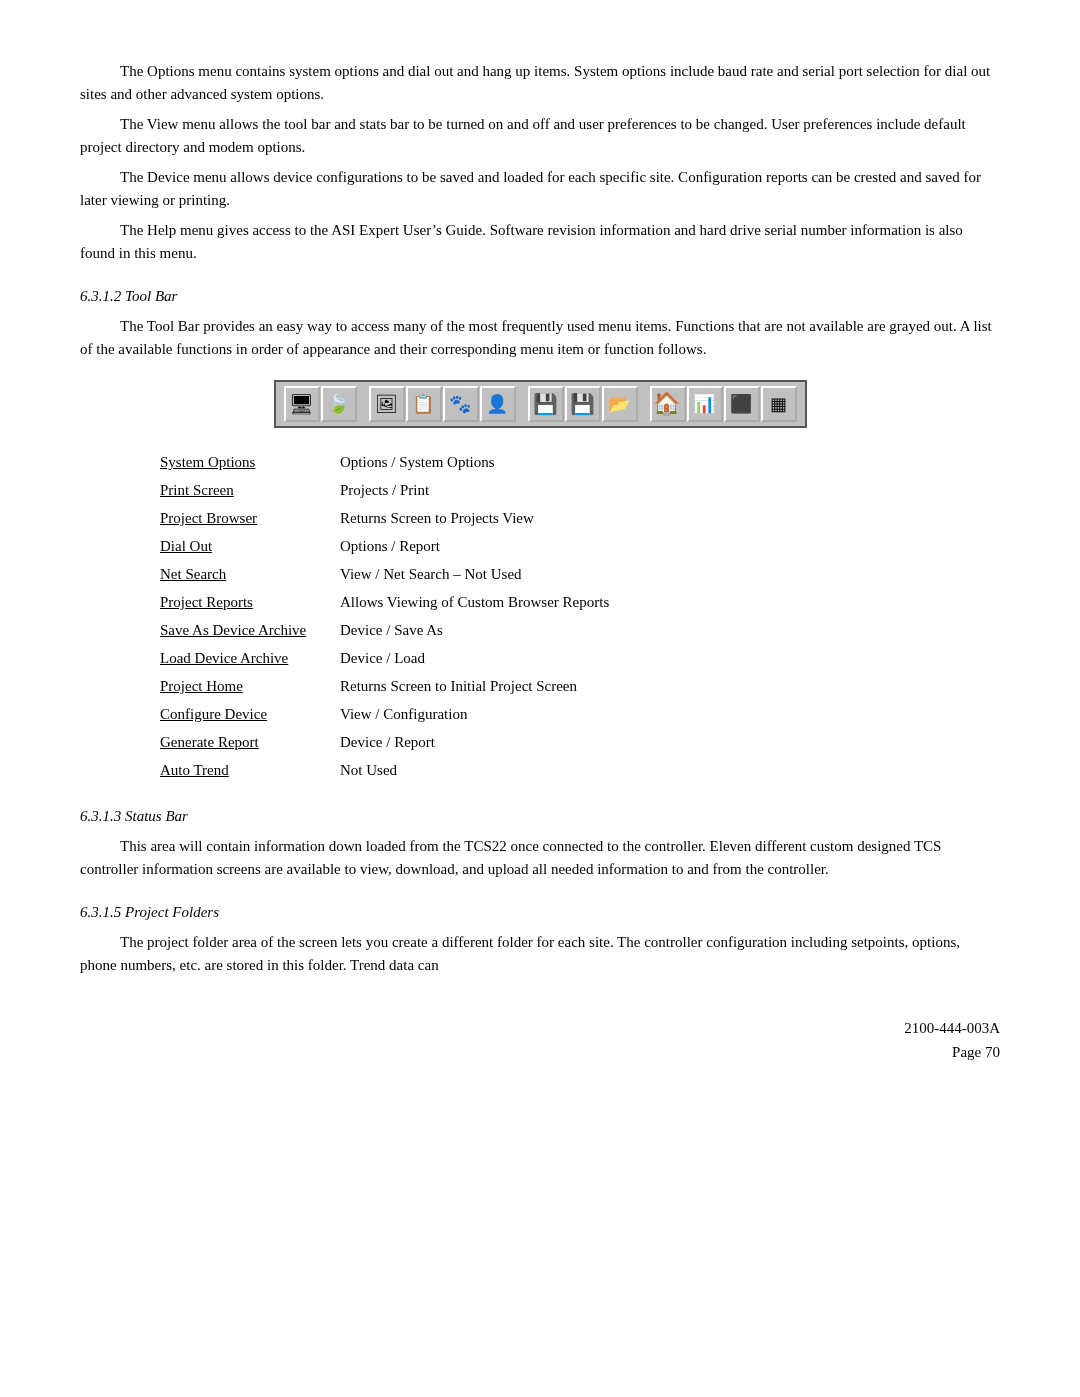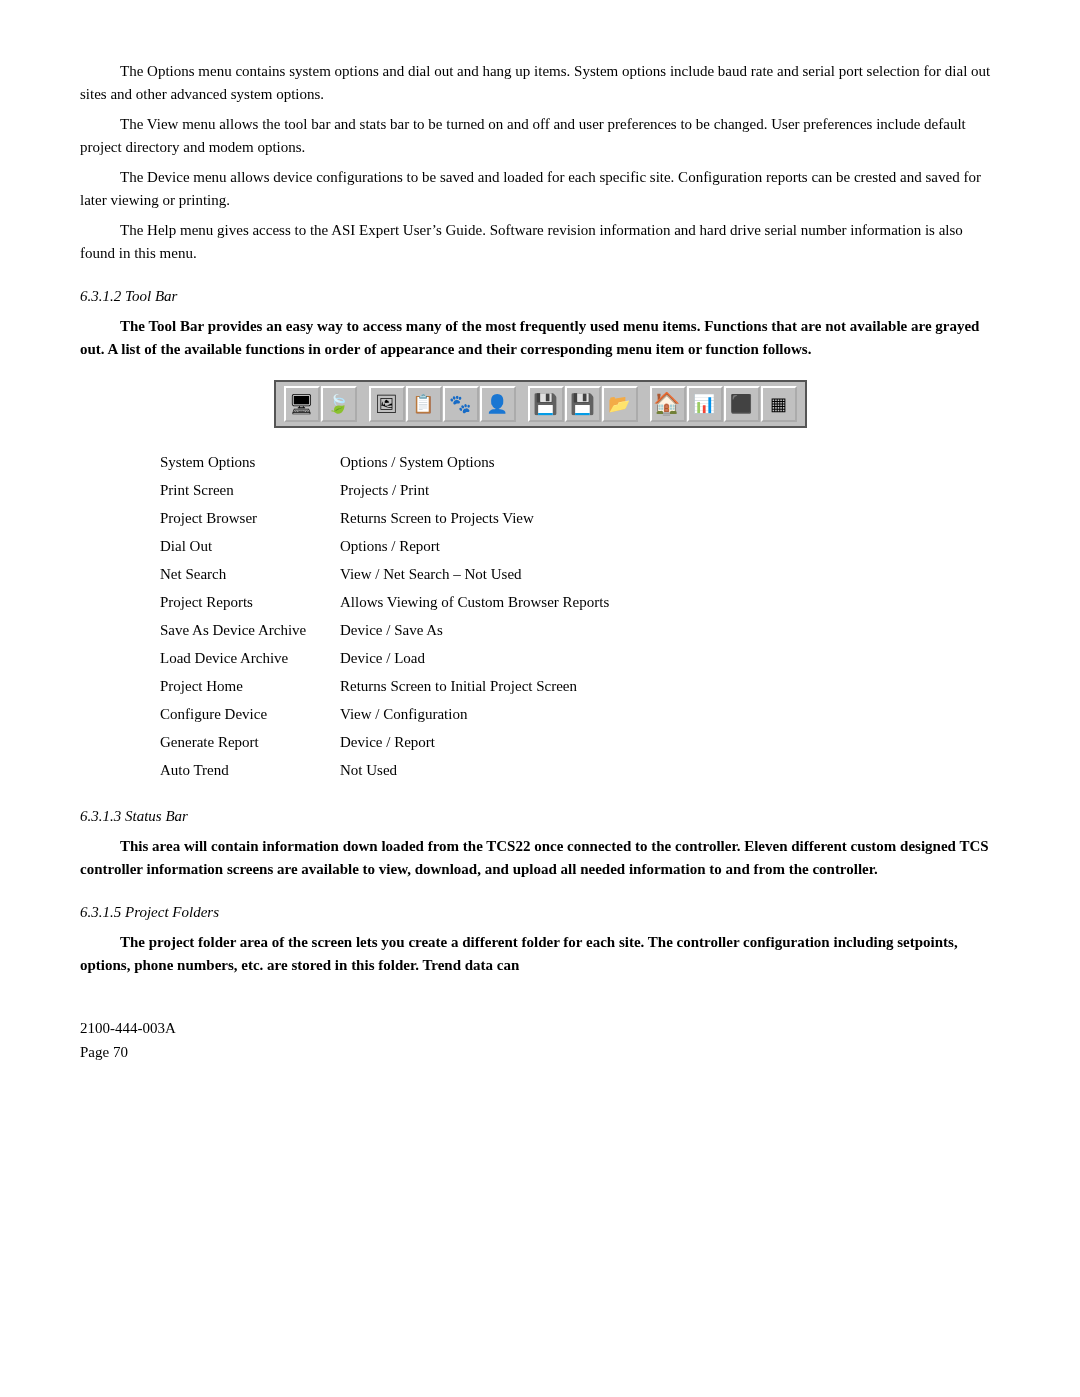--- a/index.html
+++ b/index.html
@@ -33,21 +33,20 @@
       font-weight: normal;
       font-size: 15px;
       margin-bottom: 10px;
       margin-top: 24px;
     }
 
     .section-body {
       text-indent: 40px;
       line-height: 1.5;
       margin-bottom: 12px;
-      font-weight: bold;
     }
 
     .toolbar-container {
       display: flex;
       justify-content: center;
       margin: 20px 0;
     }
 
     .toolbar-image {
       border: 2px solid #555;
@@ -84,28 +83,29 @@
 
     .function-table td {
       padding: 2px 8px 2px 0;
       line-height: 1.6;
       vertical-align: top;
     }
 
     .function-table td:first-child {
       width: 240px;
       padding-left: 80px;
+      text-decoration: underline;
     }
 
     .function-table td:last-child {
       padding-left: 20px;
     }
 
     .page-footer {
-      text-align: left;
+      text-align: right;
       margin-top: 40px;
       line-height: 1.6;
     }
 
     .toolbar-group {
       display: flex;
       gap: 1px;
       margin: 0 2px;
     }
   </style>

